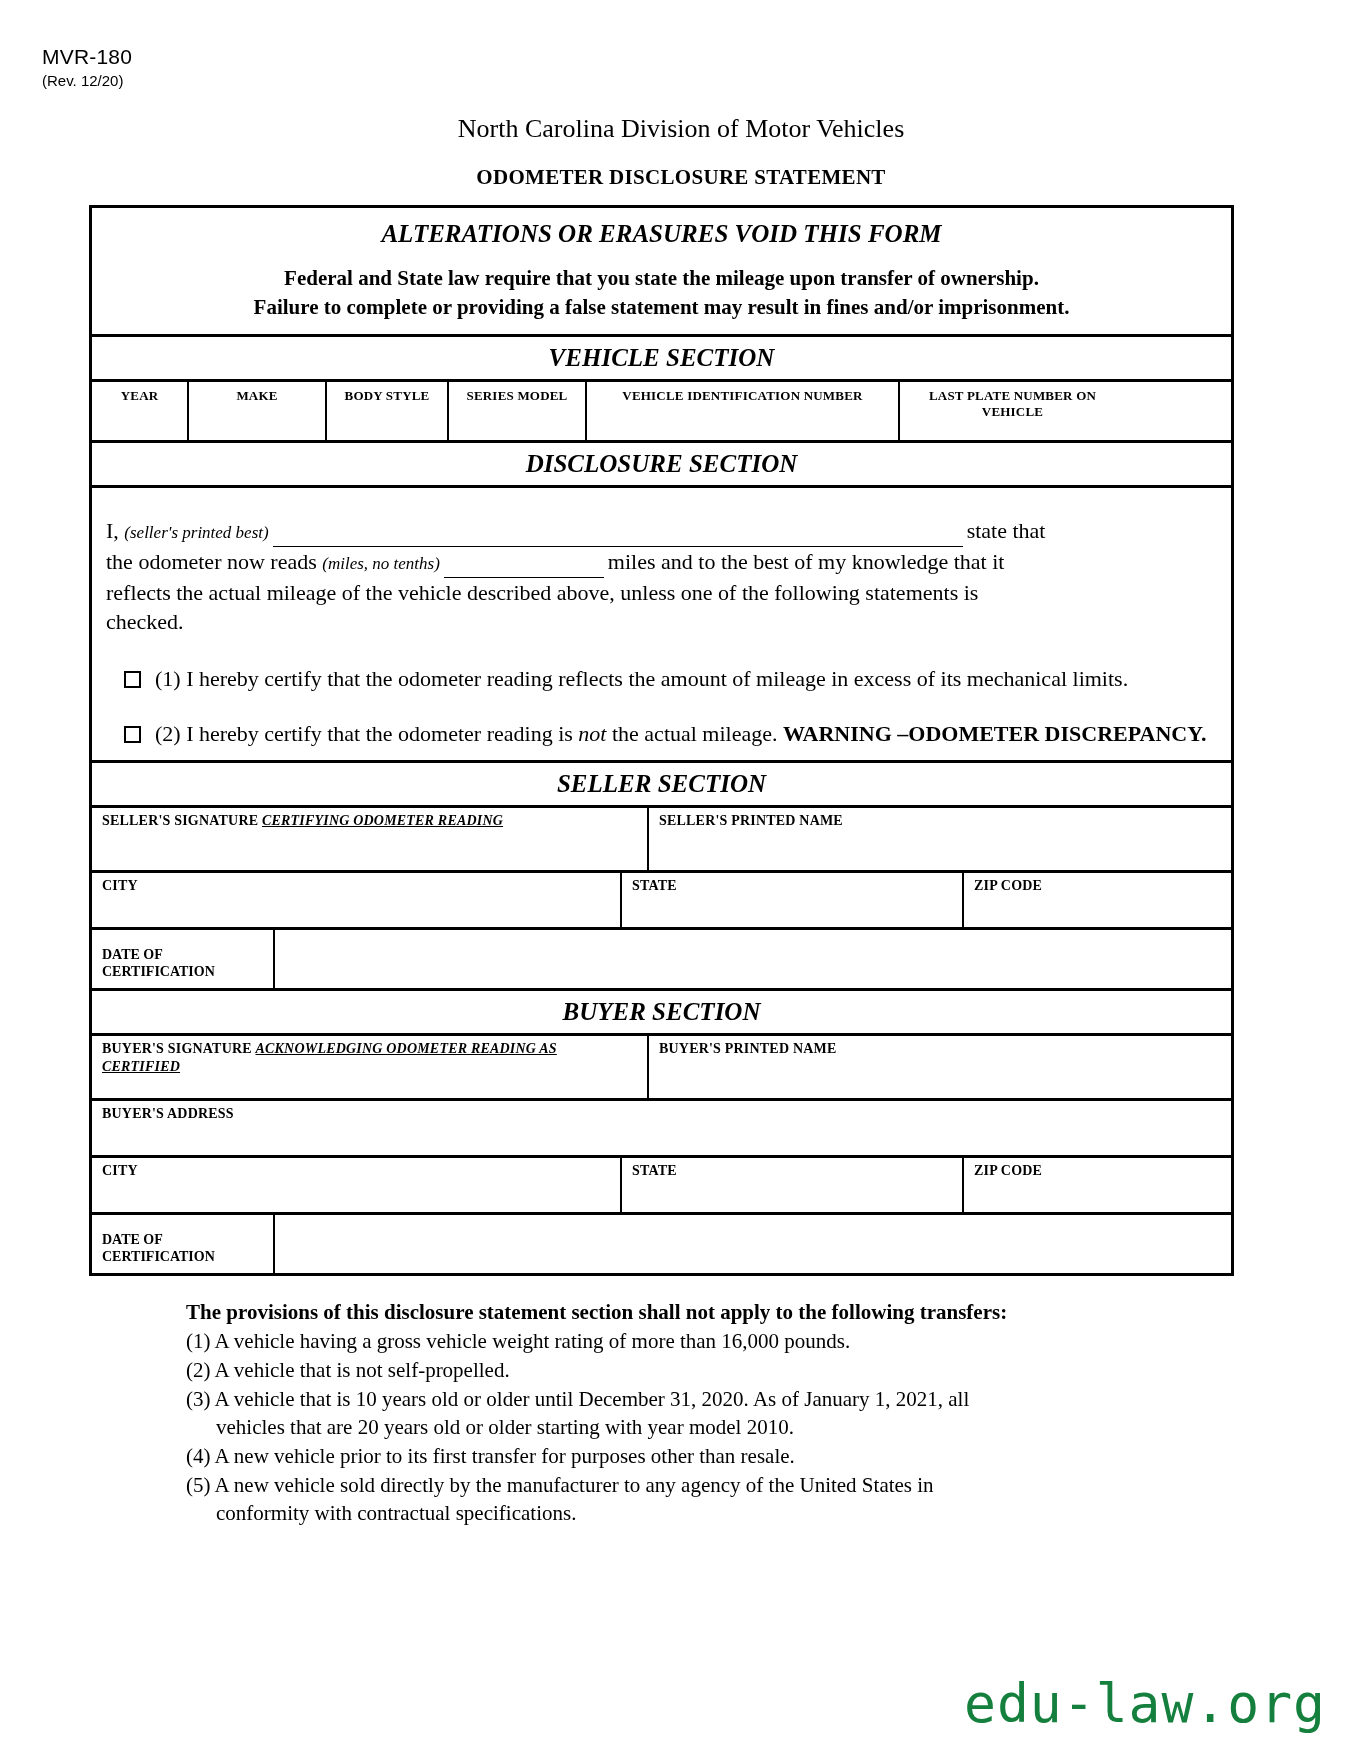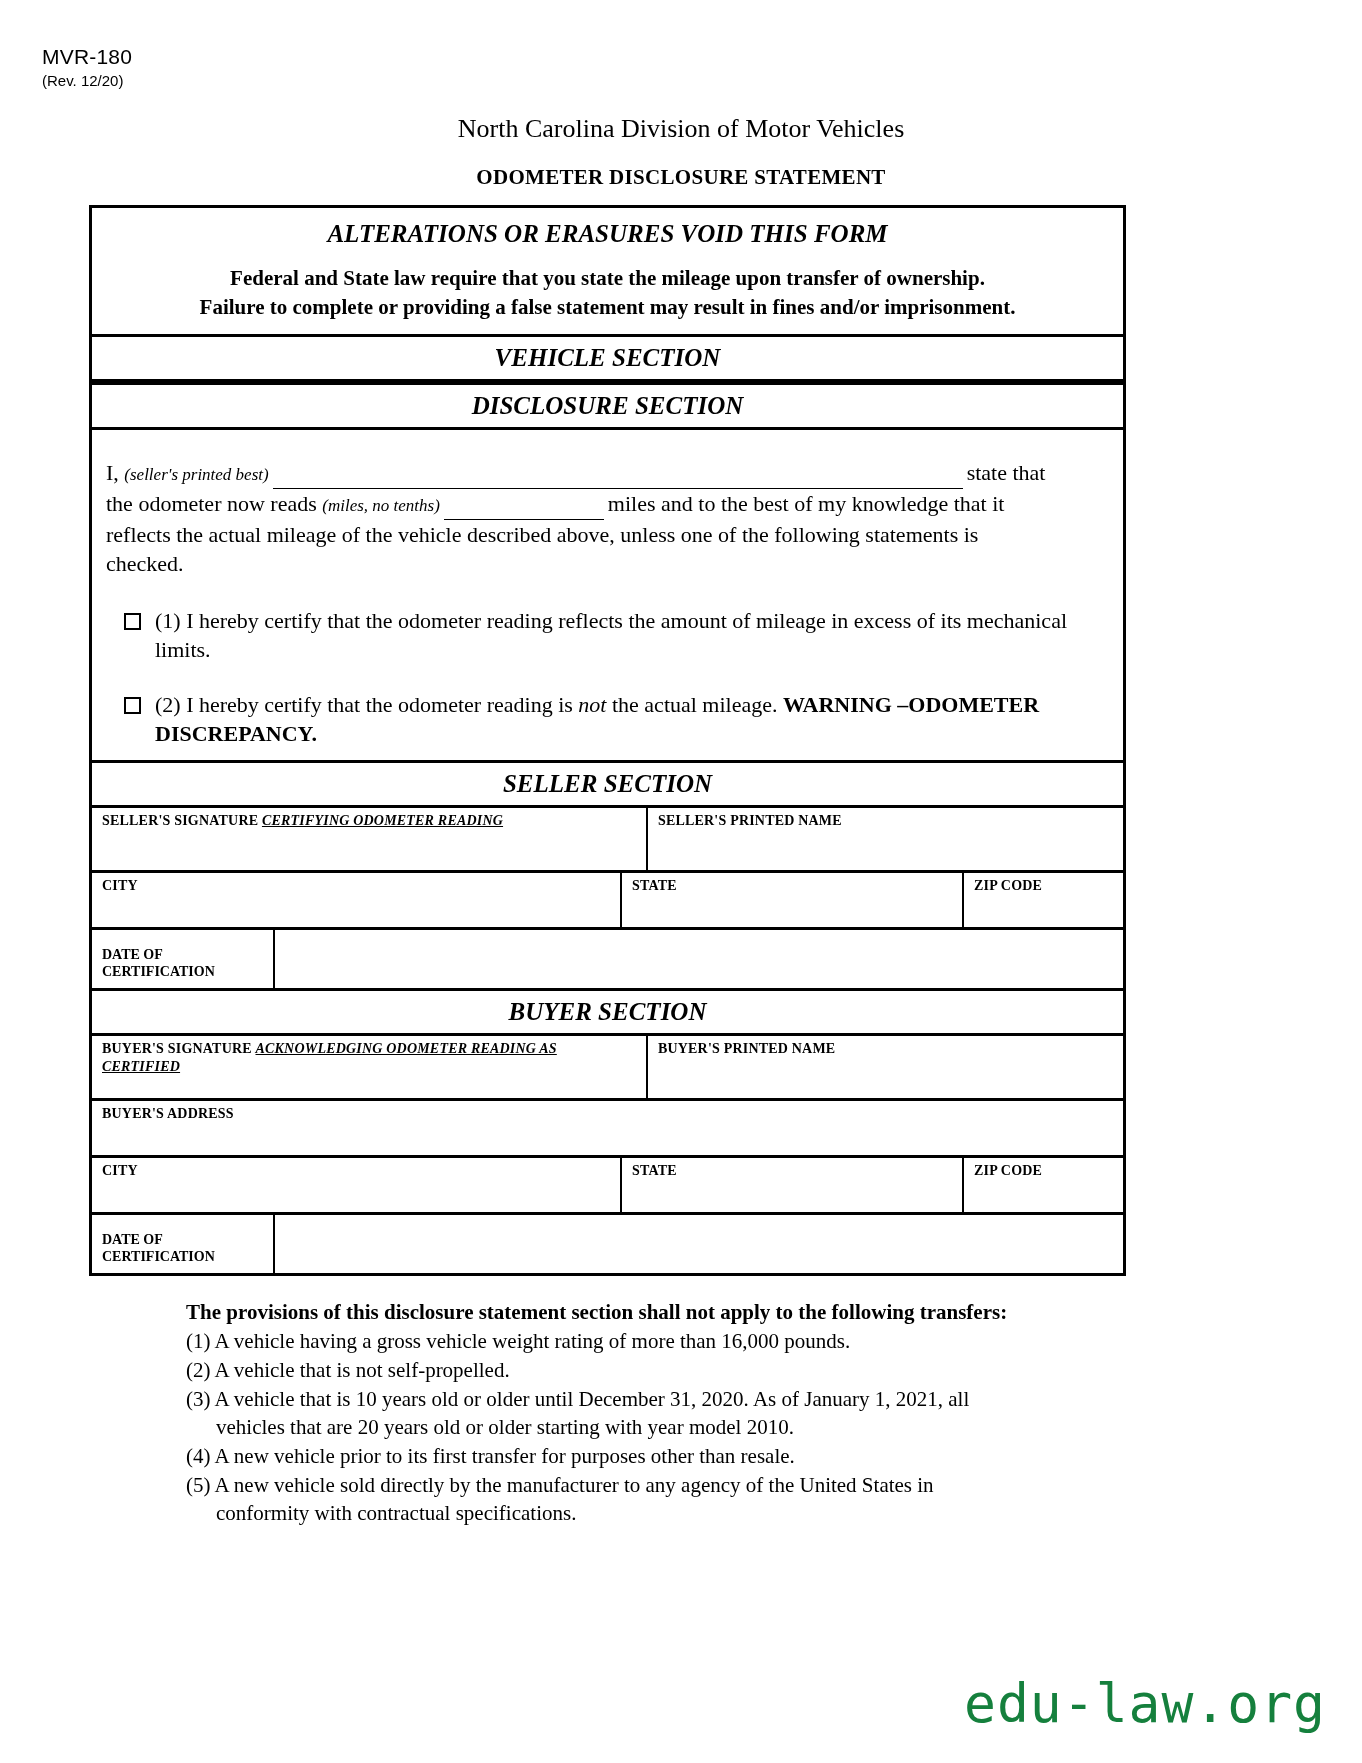--- a/index.html
+++ b/index.html
@@ -53,21 +53,21 @@
     line-height: 26px;
     font-weight: bold;
     letter-spacing: .3px;
   }
 
   
   .form-box {
     position: absolute;
     left: 89px;
     top: 205px;
-    width: 1037px;
+    width: 1145px;
     border: 3px solid #000;
     box-sizing: border-box;
   }
 
   .band {
     text-align: center;
     font-weight: bold;
     font-style: italic;
     font-size: 25px;
     line-height: 30px;
@@ -262,20 +262,40 @@
 
 <div class="form-box">
 
   <div class="band band-alter">ALTERATIONS OR ERASURES VOID THIS FORM</div>
   <div class="legal-lines">
     <div>Federal and State law require that you state the mileage upon transfer of ownership.</div>
     <div>Failure to complete or providing a false statement may result in fines and/or imprisonment.</div>
   </div>
 
   <div class="section-band">VEHICLE SECTION</div>
+  <div class="veh-table">
+    <div class="veh-cell c-year">
+      <div class="veh-head">YEAR</div>
+    </div>
+    <div class="veh-cell c-make">
+      <div class="veh-head">MAKE</div>
+    </div>
+    <div class="veh-cell c-body">
+      <div class="veh-head">BODY STYLE</div>
+    </div>
+    <div class="veh-cell c-series">
+      <div class="veh-head">SERIES MODEL</div>
+    </div>
+    <div class="veh-cell c-vin">
+      <div class="veh-head">VEHICLE IDENTIFICATION NUMBER</div>
+    </div>
+    <div class="veh-cell c-plate">
+      <div class="veh-head">LAST PLATE NUMBER ON VEHICLE</div>
+    </div>
+  </div>
 
   <div class="section-band">DISCLOSURE SECTION</div>
   <div class="disclosure-body">
     <p class="para">
       <span>I,</span>
       <span class="small-ital">(seller's printed best)</span><span class="rule-long"></span><span>state that</span><br>
       <span>the odometer now reads</span>
       <span class="small-ital">(miles, no tenths)</span><span class="rule-short"></span><span>miles and to the best of my knowledge that it</span><br>
       <span>reflects the actual mileage of the vehicle described above, unless one of the following statements is</span><br>
       <span>checked.</span>

